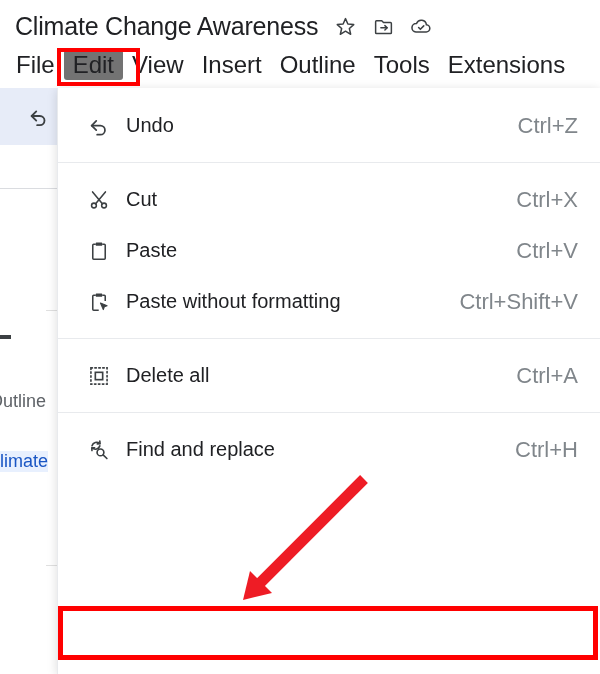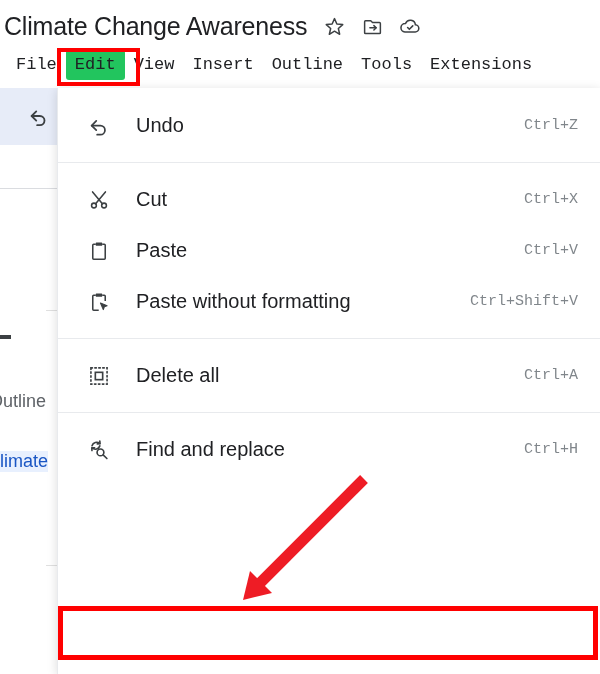--- a/index.html
+++ b/index.html
@@ -21,21 +21,21 @@
     position: absolute;
     left: 0;
     top: 0;
     width: 600px;
     height: 88px;
     background: #ffffff;
   }
 
   #title-row {
     position: absolute;
-    left: 4px;
+    left: 15px;
     top: 7px;
     height: 38px;
     display: flex;
     align-items: center;
   }
   #doc-title {
     font-size: 25px;
     color: #202124;
     letter-spacing: -0.2px;
     white-space: nowrap;
@@ -56,29 +56,28 @@
   #menubar {
     position: absolute;
     left: 7px;
     top: 50px;
     height: 30px;
     display: flex;
     align-items: center;
     white-space: nowrap;
   }
   .menu-btn {
-    font-size: 17px;
+    font-size: 24px;
     color: #202124;
     padding: 2px 9px;
     border-radius: 3px;
     line-height: 26px;
-    font-family: Liberation Mono, monospace;
   }
   .menu-btn.active {
-    background: #22c55e;
+    background: #737373;
   }
 
   
   #edit-highlight {
     position: absolute;
     left: 57px;
     top: 48px;
     width: 83px;
     height: 38px;
     border: 4px solid #ff0000;
@@ -199,30 +198,29 @@
     flex: 0 0 26px;
     display: flex;
     align-items: center;
     justify-content: center;
     color: #3c4043;
   }
   .menu-item .mi-icon svg { display: block; }
   .menu-item .mi-label {
     font-size: 20px;
     color: #202124;
-    margin-left: 24px;
+    margin-left: 14px;
     flex: 1 1 auto;
     white-space: nowrap;
   }
   .menu-item .mi-accel {
-    font-size: 15px;
+    font-size: 22px;
     color: #80868b;
     white-space: nowrap;
     text-align: right;
-    font-family: Liberation Mono, monospace;
   }
 
   
   #find-highlight {
     position: absolute;
     left: 58px;
     top: 606px;
     width: 540px;
     height: 54px;
     border: 5px solid #ff0000;

